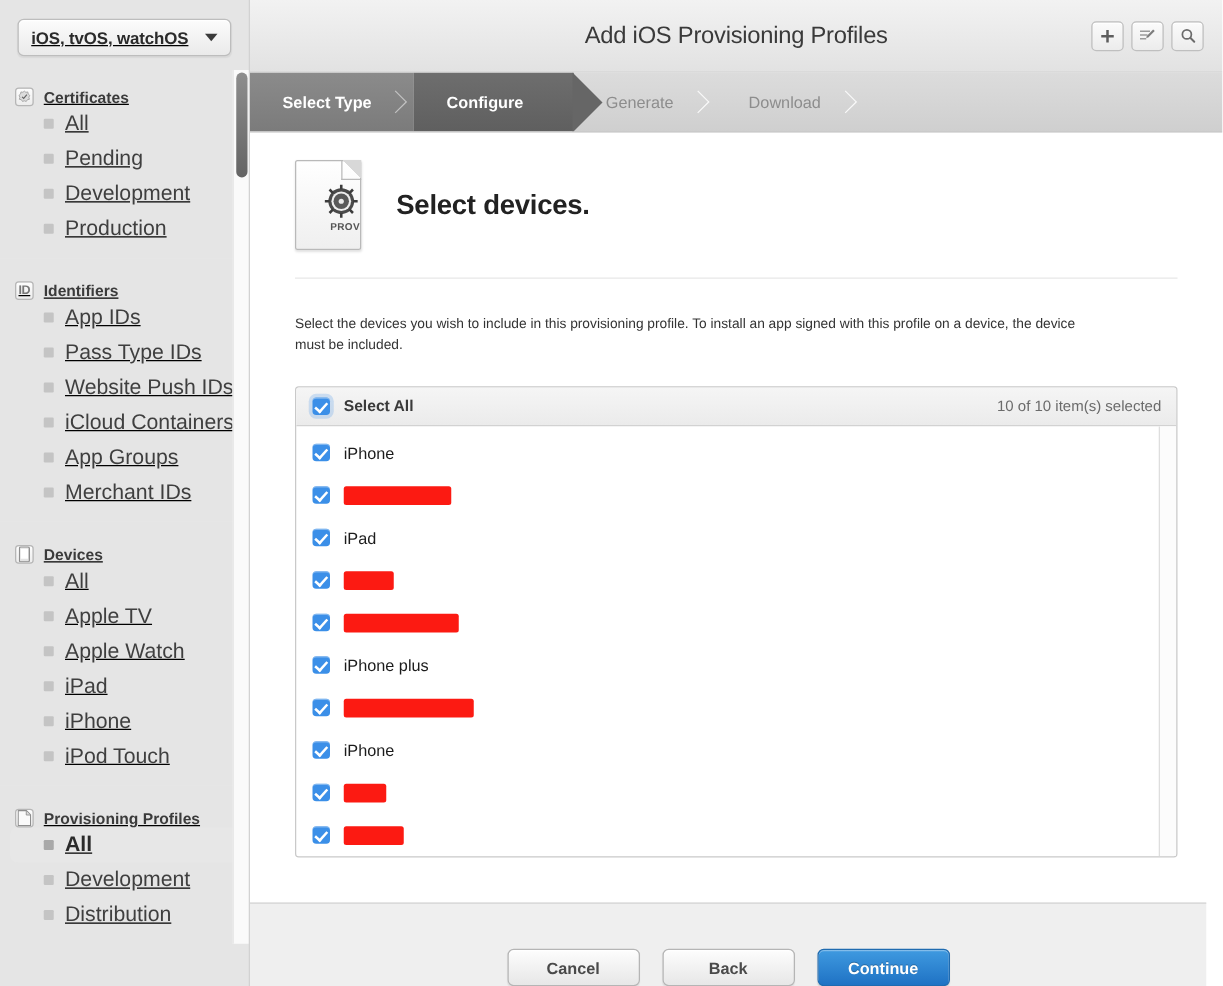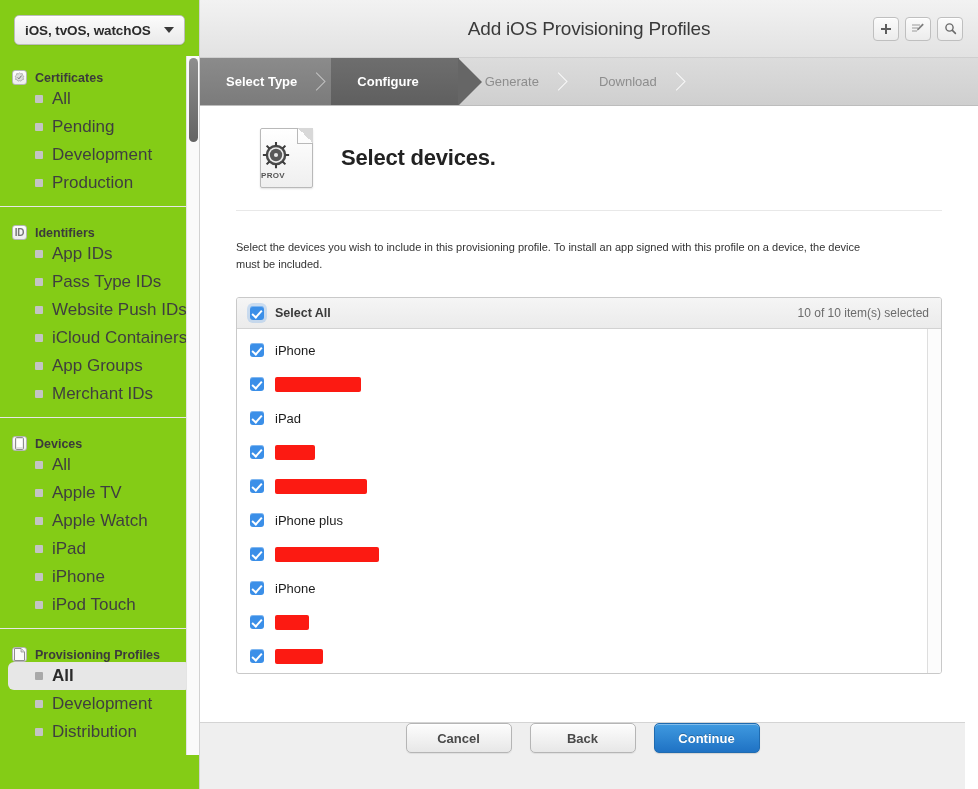--- a/index.html
+++ b/index.html
@@ -7,24 +7,25 @@
     width: 978px; height: 789px;
     font-family: "Liberation Sans", sans-serif;
     background: #ffffff;
     overflow: hidden;
   }
   #app { position: relative; width: 978px; height: 789px; display: flex; }
 
   
   #sidebar {
     width: 244px; height: 789px;
-    background: #84cc16;
+    background: #e5e5e5;
     border-right: 1px solid #d2d2d2;
     position: relative;
     overflow: hidden;
+    text-decoration: underline;
   }
   .platform-select {
     margin: 15px 14px 0 14px;
     height: 30px;
     border: 1px solid #bdbdbd;
     border-radius: 5px;
     background: linear-gradient(#fcfcfc, #eaeaea);
     box-shadow: 0 1px 1px rgba(0,0,0,.06), inset 0 1px 0 #fff;
     display: flex; align-items: center;
     padding: 0 10px;
@@ -159,26 +160,26 @@
     z-index: -1;
   }
 
   
   .content { padding: 0 36px; height: 616px; position: relative; }
   .headline {
     display: flex; align-items: center; gap: 28px;
     padding-top: 22px; padding-bottom: 22px;
   }
   .prov-icon {
-    width: 53px; height: 60px; position: relative;
+    width: 53px; height: 72px; position: relative;
     background: linear-gradient(#ffffff,#efefef);
     border: 1px solid #b9b9b9;
     border-radius: 2px;
     box-shadow: 0 1px 2px rgba(0,0,0,.12);
-    display: flex; flex-direction: column; align-items: flex-start; justify-content: center; margin-left: 24px;
+    display: flex; flex-direction: column; align-items: flex-end; justify-content: center;
   }
   .prov-icon::after {
     content: ""; position: absolute; top: -1px; right: -1px;
     width: 15px; height: 15px;
     background: linear-gradient(225deg, #d8d8d8 50%, transparent 50%);
     border-left: 1px solid #b9b9b9; border-bottom: 1px solid #b9b9b9;
   }
   .prov-icon .gear { margin-top: 4px; }
   .prov-icon .prov-text {
     font-size: 8px; font-weight: bold; color: #555; letter-spacing: .3px; margin-top: 1px;
@@ -243,21 +244,21 @@
     transform: rotate(42deg);
   }
   .cb.headbox { box-shadow: 0 0 0 3px rgba(59,143,232,.22), inset 0 1px 0 rgba(255,255,255,.35); }
 
   
   .footer {
     position: absolute; left: 0; right: 13px; bottom: 0;
     height: 67px;
     background: #efefef;
     border-top: 1px solid #d4d4d4;
-    display: flex; align-items: flex-start; justify-content: center;
+    display: flex; align-items: flex-end; justify-content: center;
     gap: 18px;
   }
   .btn {
     height: 30px; min-width: 106px;
     border-radius: 5px;
     font-size: 13px; font-weight: bold;
     display: flex; align-items: center; justify-content: center;
     cursor: default;
   }
   .btn.secondary {

